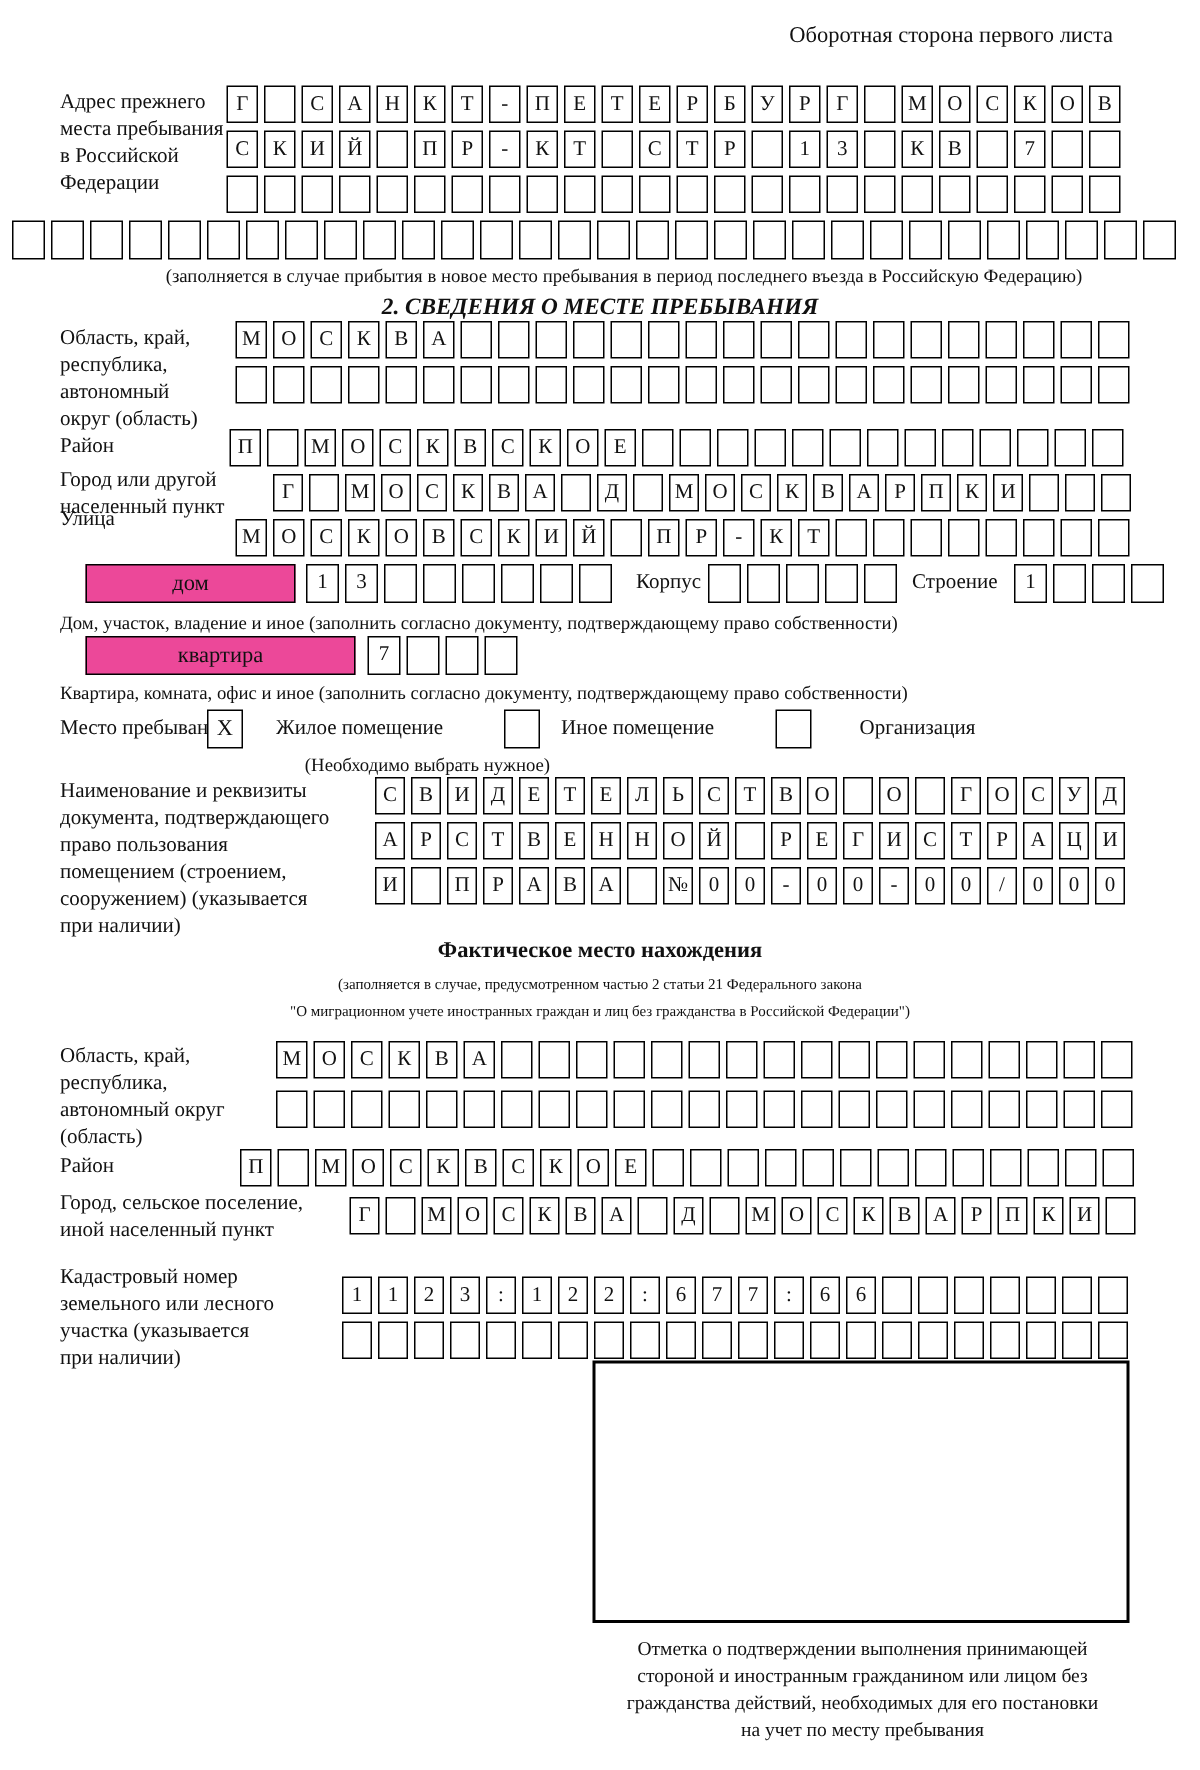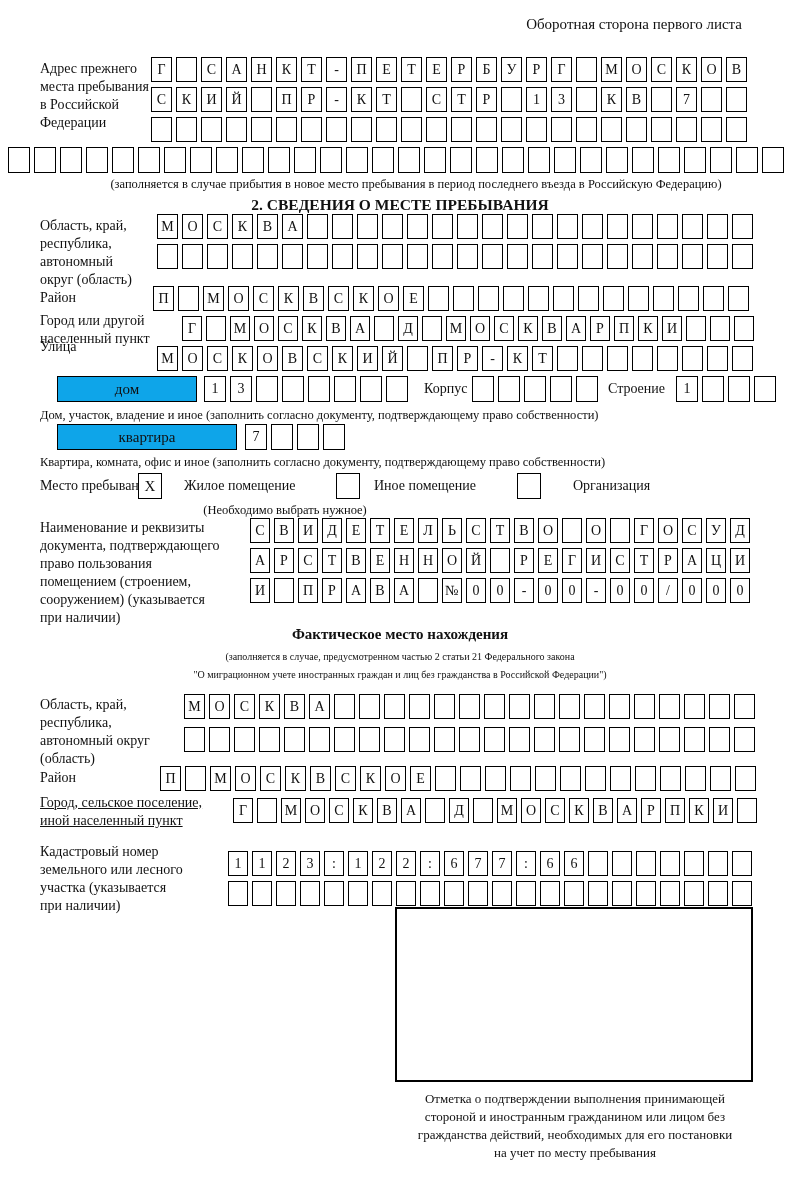--- a/index.html
+++ b/index.html
@@ -16,21 +16,21 @@
   .cell{
     width:21px;height:25px;box-sizing:border-box;border:1.5px solid #000;
     display:flex;align-items:center;justify-content:center;
     font-size:14px;line-height:1;background:#fff;flex:0 0 auto;
   }
   .c24 .cell{width:20px;}
   .c26 .cell{width:22px;height:26px;}
   .cfull .cell{width:22px;height:26px;}
   .widebox{
     position:absolute;box-sizing:border-box;border:1.5px solid #000;height:26px;
-    display:flex;align-items:center;justify-content:center;font-size:15px;background:#0ea5e9;
+    display:flex;align-items:center;justify-content:center;font-size:15px;background:#ec4899;
   }
   .chk{
     position:absolute;width:24px;height:26px;box-sizing:border-box;border:1.5px solid #000;
     display:flex;align-items:center;justify-content:center;font-size:15px;background:#fff;
   }
   .center{text-align:center;}
   #hdr{top:16px;right:58px;font-size:15px;}
   #stamp-box{left:395px;top:907px;width:358px;height:175px;box-sizing:border-box;border:2px solid #000;background:#fff;}
   #stamp-caption{left:385px;top:1090px;width:380px;font-size:13px;line-height:18px;white-space:pre-line;}
   #fact-note{left:0;top:648px;width:800px;font-size:10px;line-height:18px;white-space:pre-line;}
@@ -149,21 +149,21 @@
     <div class="cell"></div>
     <div class="cell"></div>
     <div class="cell"></div>
     <div class="cell"></div>
     <div class="cell"></div>
     <div class="cell"></div>
     <div class="cell"></div>
   </div>
 <div class="abs caption center" style="left:0;top:176px;width:800px;padding-left:16px;">(заполняется в случае прибытия в новое место пребывания в период последнего въезда в Российскую Федерацию)</div>
 
-<div class="abs title center" style="left:0;top:196px;width:800px;">2. СВЕДЕНИЯ О МЕСТЕ ПРЕБЫВАНИЯ</div>
+<div class="abs title center" style="left:0;top:196px;width:800px;font-style:italic;">2. СВЕДЕНИЯ О МЕСТЕ ПРЕБЫВАНИЯ</div>
 
 <div class="abs lbl" style="left:40px;top:217px;width:115px;">Область, край,
 республика,
 автономный
 округ (область)</div>
 <div class="cells" style="left:157px;top:214px;">
     <div class="cell">М</div>
     <div class="cell">О</div>
     <div class="cell">С</div>
     <div class="cell">К</div>
@@ -502,21 +502,21 @@
     <div class="cell"></div>
     <div class="cell"></div>
     <div class="cell"></div>
     <div class="cell"></div>
     <div class="cell"></div>
     <div class="cell"></div>
     <div class="cell"></div>
     <div class="cell"></div>
   </div>
 
-<div class="abs lbl" style="left:40px;top:794px;width:190px;text-decoration:underline;">Город, сельское поселение,
+<div class="abs lbl" style="left:40px;top:794px;width:190px;">Город, сельское поселение,
 иной населенный пункт</div>
 <div class="cells c24" style="left:233px;top:798px;">
     <div class="cell">Г</div>
     <div class="cell"></div>
     <div class="cell">М</div>
     <div class="cell">О</div>
     <div class="cell">С</div>
     <div class="cell">К</div>
     <div class="cell">В</div>
     <div class="cell">А</div>

